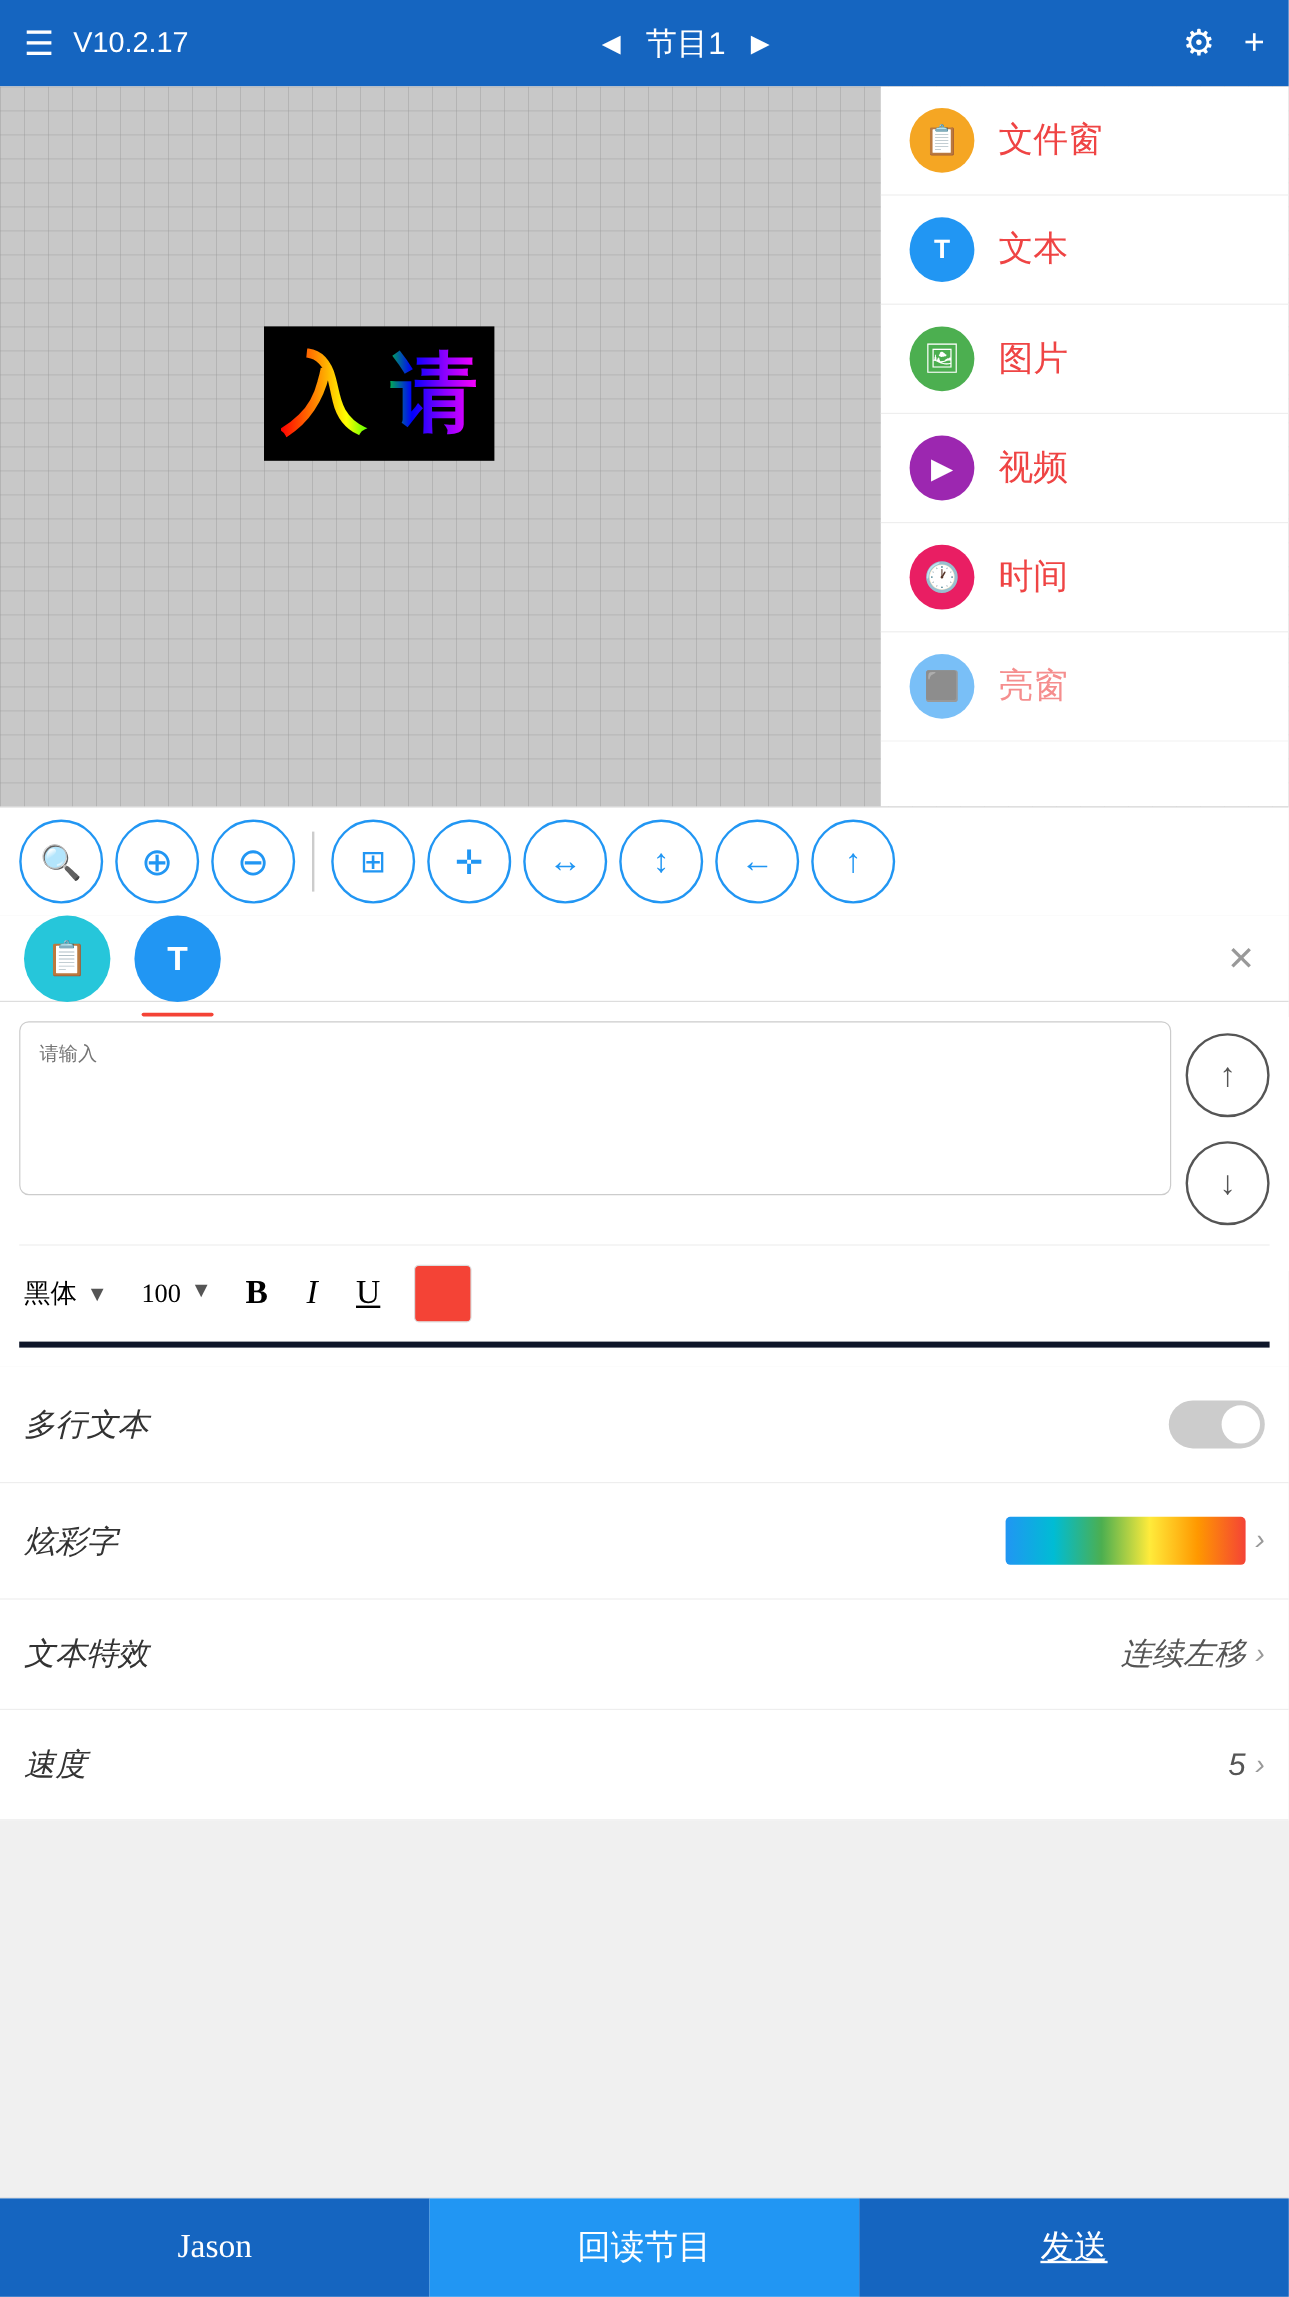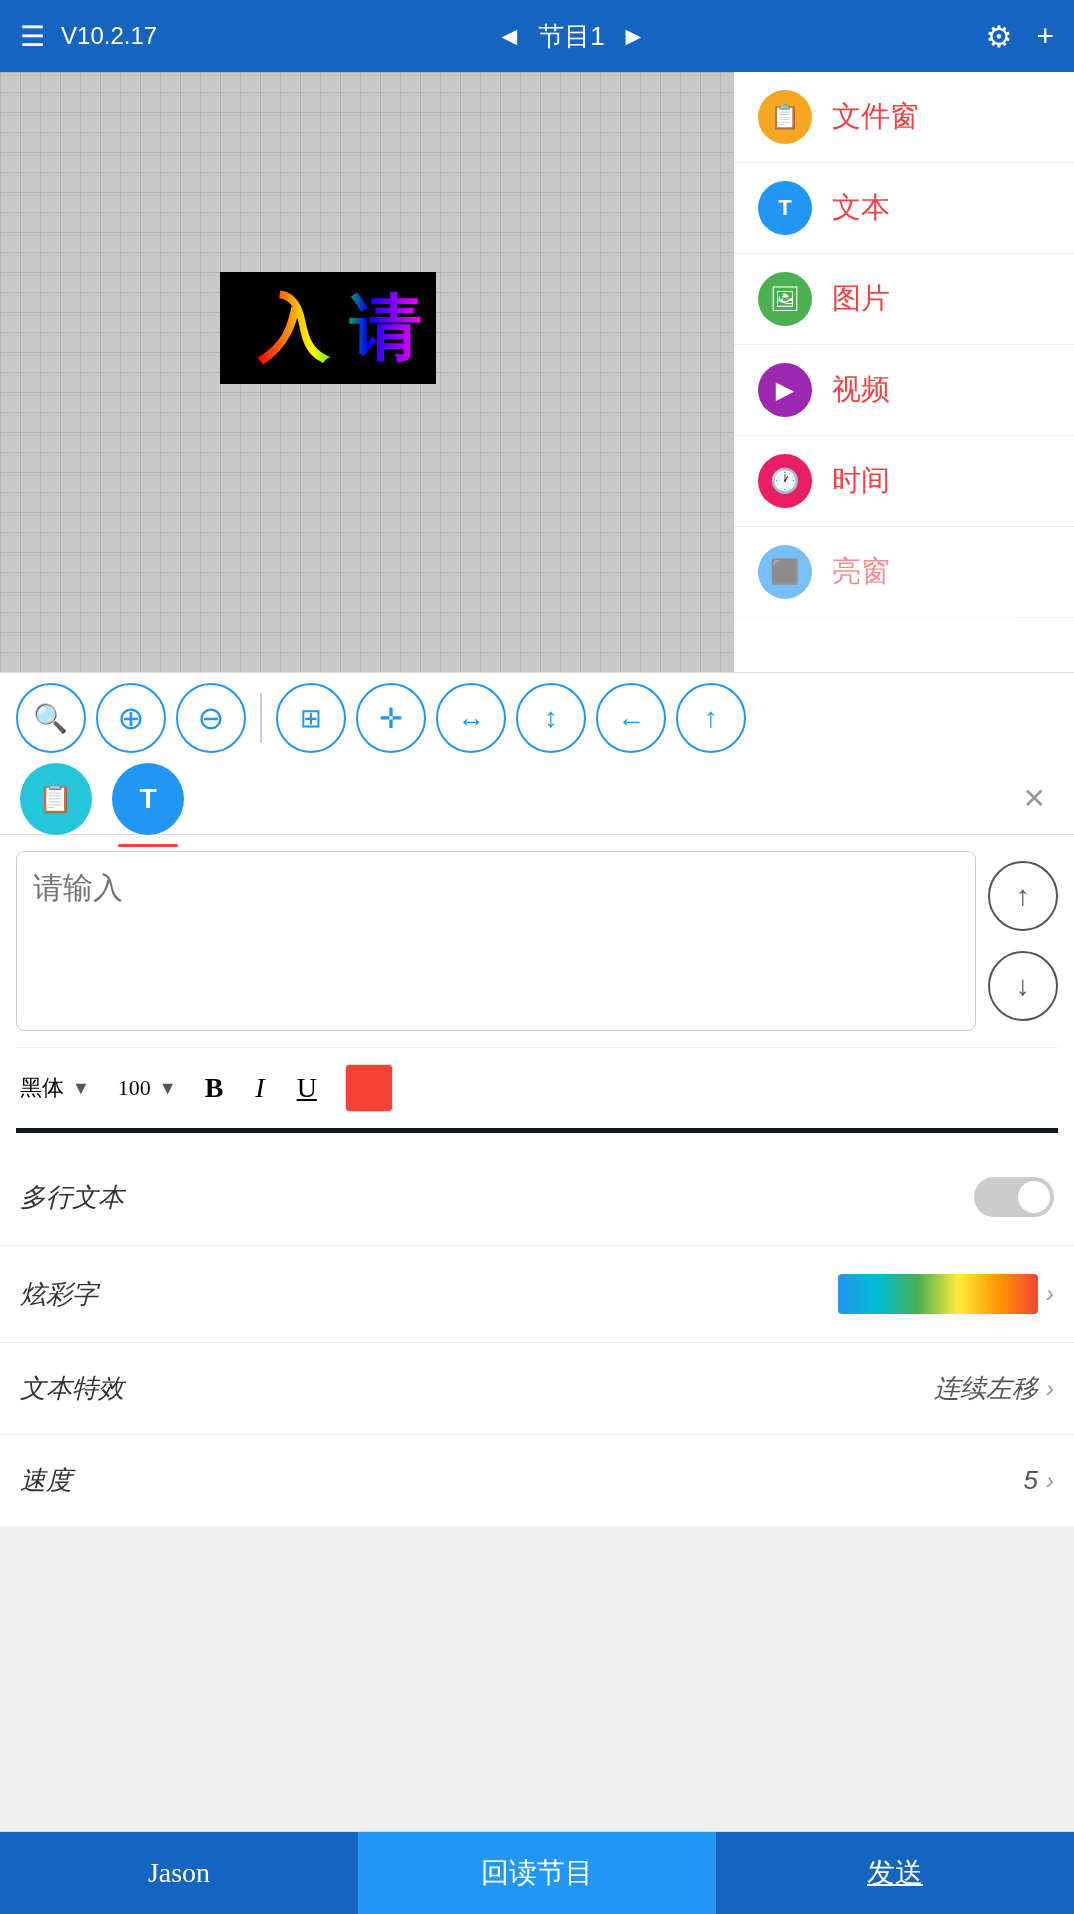--- a/index.html
+++ b/index.html
@@ -88,21 +88,20 @@
       padding: 8px 14px;
       font-size: 72px;
       font-weight: bold;
       white-space: nowrap;
     }
     .canvas-text-content {
       background: linear-gradient(90deg, #ff0000, #ff7f00, #ffff00, #00ff00, #0000ff, #8b00ff, #ff00ff);
       -webkit-background-clip: text;
       -webkit-text-fill-color: transparent;
       background-clip: text;
-      margin-left: 24px;
     }
 
     
     .toolbar {
       background: white;
       display: flex;
       align-items: center;
       padding: 10px 16px;
       gap: 10px;
       border-top: 1px solid #ddd;
@@ -188,23 +187,23 @@
       display: flex;
       gap: 12px;
       align-items: flex-start;
       margin-bottom: 16px;
     }
     .text-textarea {
       flex: 1;
       border: 1.5px solid #ccc;
       border-radius: 8px;
       padding: 16px;
-      font-size: 30px;
+      font-size: 16px;
       color: #ec4899;
-      height: 180px;
+      height: 145px;
       resize: none;
       font-family: inherit;
       outline: none;
     }
     .text-arrows {
       display: flex;
       flex-direction: column;
       gap: 20px;
       padding-top: 10px;
     }
@@ -239,21 +238,20 @@
       gap: 8px;
       font-size: 22px;
       background: white;
       border: none;
       cursor: pointer;
       padding: 8px 4px;
     }
     .dropdown-arrow { font-size: 18px; color: #555; }
     .font-size-select {
       display: flex;
-      align-items: center;
       gap: 8px;
       font-size: 22px;
       border: none;
       cursor: pointer;
     }
     .font-bold { font-size: 28px; font-weight: bold; cursor: pointer; padding: 0 4px; }
     .font-italic { font-size: 28px; font-style: italic; cursor: pointer; padding: 0 4px; }
     .font-underline { font-size: 28px; text-decoration: underline; cursor: pointer; padding: 0 4px; }
     .color-swatch {
       width: 48px;

